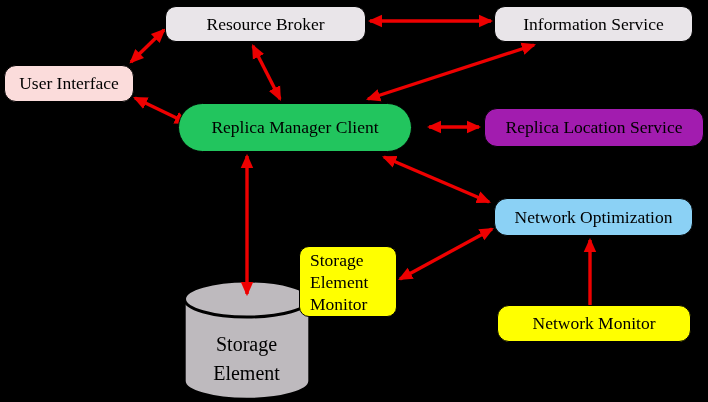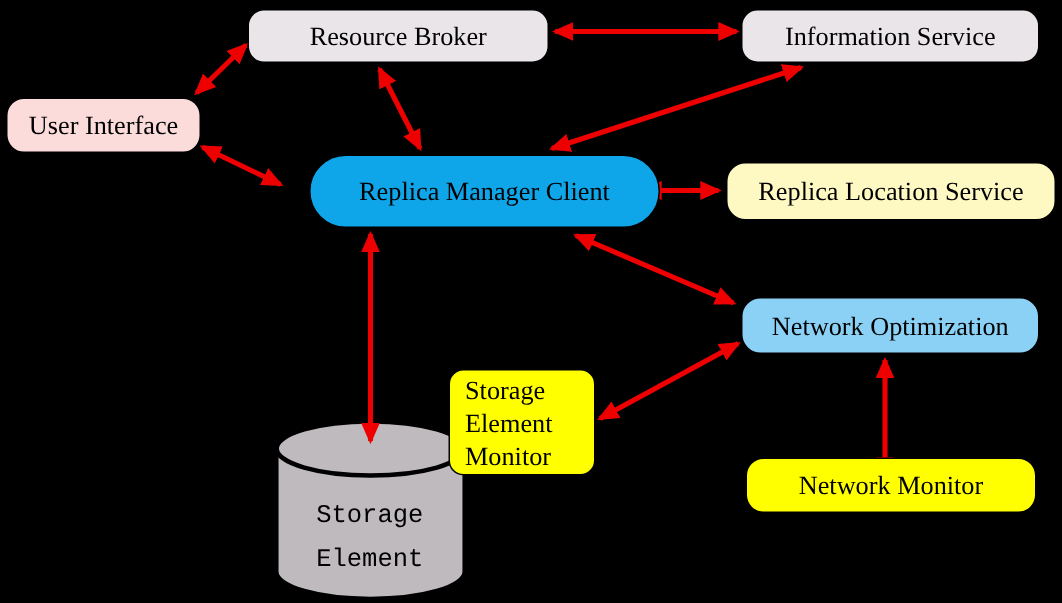--- a/index.html
+++ b/index.html
@@ -25,36 +25,36 @@
     border: 1.5px solid #000;
     color: #000;
     font-size: 17.5px;
     line-height: 1.2;
     text-align: center;
     white-space: nowrap;
   }
   .n-rb  { left: 165px; top: 6px;   width: 201px; height: 36px; background: #e9e5e9; border-radius: 11px; }
   .n-is  { left: 494px; top: 6px;   width: 199px; height: 36px; background: #e9e5e9; border-radius: 11px; }
   .n-ui  { left: 4px;   top: 65px;  width: 130px; height: 37px; background: #fbdcdb; border-radius: 12px; font-family: Liberation Serif, serif; }
-  .n-rmc { left: 206px; top: 103px; width: 234px; height: 49px; background: #0ea5e9; border-radius: 25px; }
-  .n-rls { left: 484px; top: 108px; width: 220px; height: 39px; background: #fef9c3; border-radius: 13px; }
+  .n-rmc { left: 178px; top: 103px; width: 234px; height: 49px; background: #22c55e; border-radius: 25px; }
+  .n-rls { left: 484px; top: 108px; width: 220px; height: 39px; background: #a21caf; border-radius: 13px; }
   .n-ro  { left: 494px; top: 198px; width: 199px; height: 38px; background: #8bd1f5; border-radius: 13px; }
   .n-sem {
     left: 299px; top: 246px; width: 98px; height: 71px;
     background: #ffff00; border-radius: 10px;
     justify-content: center; align-items: flex-start;
     padding: 2px 0 0 10px;
     white-space: normal; text-align: left; line-height: 22px;
   }
   .n-nm  { left: 497px; top: 305px; width: 194px; height: 37px; background: #ffff00; border-radius: 12px; }
   .cyl-label {
     position: absolute;
     left: 206px; top: 330px; width: 81px;
-    color: #000; font-size: 17px; line-height: 29px;
-    text-align: center; white-space: normal; font-family: Liberation Mono, monospace;
+    color: #000; font-size: 20px; line-height: 29px;
+    text-align: center; white-space: normal;
   }
 </style>
 </head>
 <body>
 
 <div class="stage">
 
   <svg class="overlay" viewBox="0 0 708 402" xmlns="http://www.w3.org/2000/svg">
     <defs>
       <marker id="arrow" viewBox="0 0 10 10" refX="8.5" refY="5" markerWidth="4.2" markerHeight="4.2" orient="auto-start-reverse">

